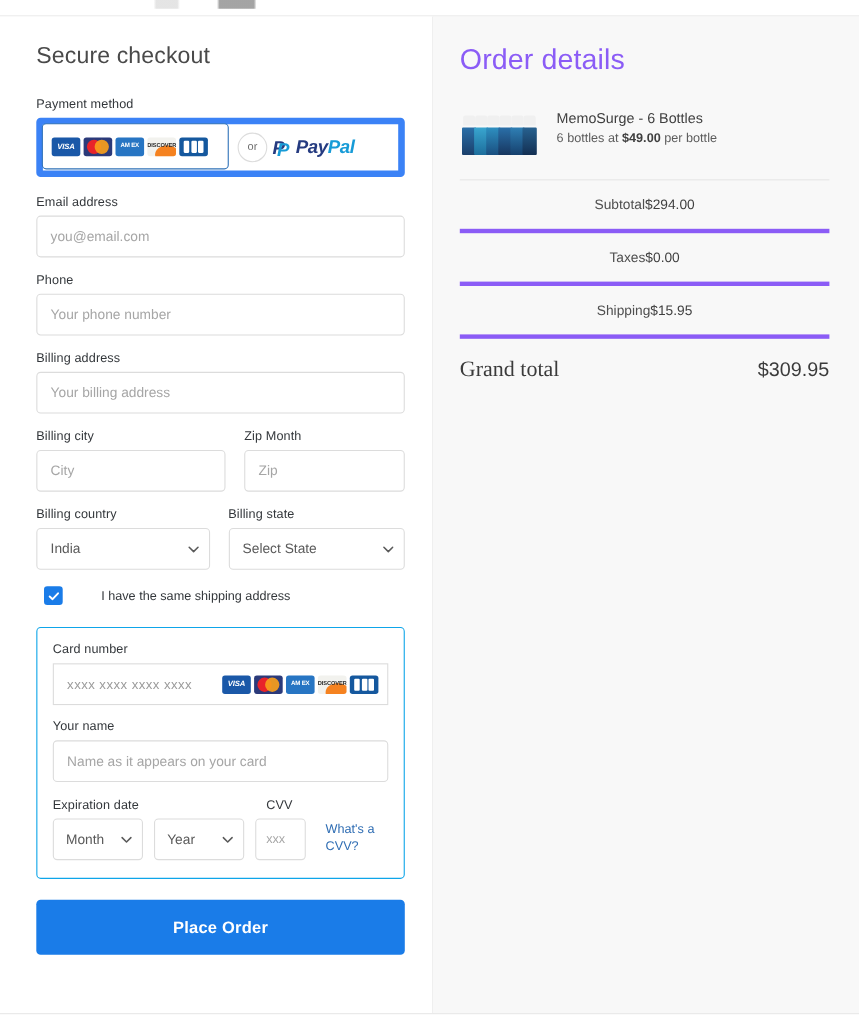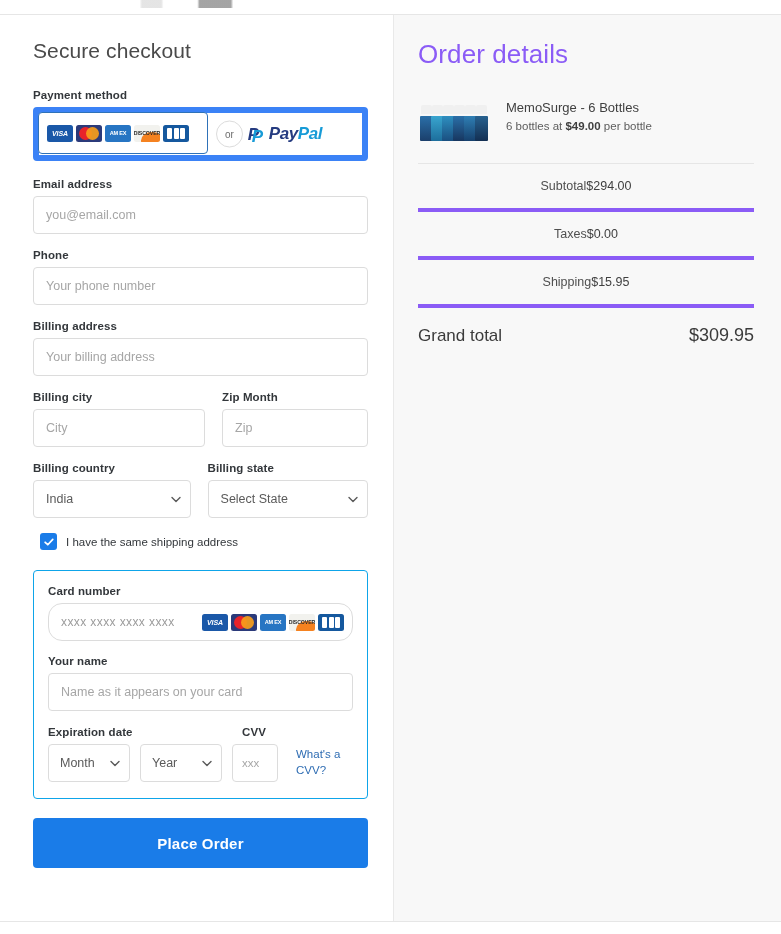--- a/index.html
+++ b/index.html
@@ -19,21 +19,21 @@
     border-top:1px solid #e6e6e6;border-bottom:1px solid #e6e6e6;box-sizing:border-box;display:flex;}
   .left-pane{width:394px;background:#ffffff;border-right:1px solid #e9e9e9;box-sizing:border-box;position:relative;}
   .right-pane{flex:1;background:#f8f8f8;box-sizing:border-box;position:relative;}
 
   .left-inner{padding:24px 25px 0 33px;}
   .right-inner{padding:24px 27px 0 24px;}
 
   h1.sec-title{font-size:21px;font-weight:400;color:#4a4a4a;margin:0 0 26px 0;letter-spacing:.1px;}
   h2.od-title{font-size:26px;font-weight:400;color:#8b5cf6;margin:0 0 28px 0;letter-spacing:.1px;}
 
-  .flabel{font-size:11.5px;color:#33373b;margin:0 0 6px 0;font-weight:700;letter-spacing:.1px;}
+  .flabel{font-size:11.5px;color:#33373b;margin:0 0 6px 0;font-weight:400;letter-spacing:.1px;}
   .field{
     width:100%;height:38px;box-sizing:border-box;border:1px solid #dcdcdc;border-radius:4px;
     background:#fff;font-size:12.5px;color:#9b9b9b;display:flex;align-items:center;padding:0 12px;
     font-family:"Liberation Sans",sans-serif;
   }
   .field.ph{color:#a6a6a6;}
   .fgroup{margin-bottom:15px;}
 
   
   .pm-wrap{position:relative;display:flex;align-items:stretch;height:42px;
@@ -80,25 +80,25 @@
 
   .selectbox{position:relative;}
   .selectbox .field{padding-right:28px;color:#5a5a5a;}
   .chev{position:absolute;right:11px;top:50%;transform:translateY(-50%);pointer-events:none;
     width:9px;height:9px;}
   .chev svg{display:block;}
 
   .ckrow{display:flex;align-items:center;gap:9px;margin:5px 0 20px 7px;}
   .ckbox{width:17px;height:17px;border-radius:3px;background:#1a7ce8;display:flex;align-items:center;justify-content:center;flex:none;}
   .ckbox svg{display:block;}
-  .cklabel{font-size:11.5px;color:#33373b;}
+  .cklabel{font-size:11.5px;color:#33373b;margin-left:26px;}
 
   .cardbox{border:1px solid #0ea5e9;border-radius:4px;padding:14px 14px 16px 14px;margin-bottom:19px;background:#fff;}
   .cardnum-field{position:relative;display:flex;align-items:center;height:38px;box-sizing:border-box;
-    border:1px solid #dcdcdc;border-radius:14px;padding:0 8px 0 12px;}
+    border:1px solid #dcdcdc;border-radius:0;padding:0 8px 0 12px;}
   .cardnum-ph{font-size:12px;color:#9b9b9b;letter-spacing:.4px;flex:1;}
   .cardnum-icons{display:flex;gap:3px;align-items:center;}
 
   .exp-row{display:flex;align-items:flex-start;gap:10px;}
   .exp-labels{display:flex;}
   .lbl-exp{width:194px;}
   .sel-sm{width:82px;}
   .sel-sm .field{padding:0 24px 0 11px;color:#5a5a5a;font-size:12.5px;}
   .cvv-field{width:46px;}
   .cvv-field .field{padding:0 9px;font-size:11.5px;color:#a6a6a6;}
@@ -116,21 +116,21 @@
   .bottle .lab{position:absolute;bottom:0;left:0;width:13px;height:25px;border-radius:1px;}
   .prod-info{padding-top:2px;}
   .prod-name{font-size:13px;color:#3f3f3f;margin-bottom:5px;}
   .prod-sub{font-size:11.5px;color:#5c5c5c;}
   .prod-sub b{font-weight:700;color:#3f3f3f;}
 
   .sum-row{display:flex;justify-content:center;align-items:center;height:44px;border-bottom:4px solid #8b5cf6;}
   .sum-label{font-size:12.5px;color:#4f4f4f;}
   .sum-val{font-size:12.5px;color:#3f3f3f;}
   .total-row{display:flex;justify-content:space-between;align-items:center;padding-top:17px;}
-  .total-label{font-size:17px;color:#3b3b3b;font-weight:400;}
+  .total-label{font-size:20px;color:#3b3b3b;font-weight:400;font-family:Liberation Serif, serif;}
   .total-val{font-size:18px;color:#3b3b3b;font-weight:400;}
 </style>
 </head>
 <body>
 
 <div class="page">
 
   <div class="topstrip">
     <div class="cutoff"></div>
   </div>

